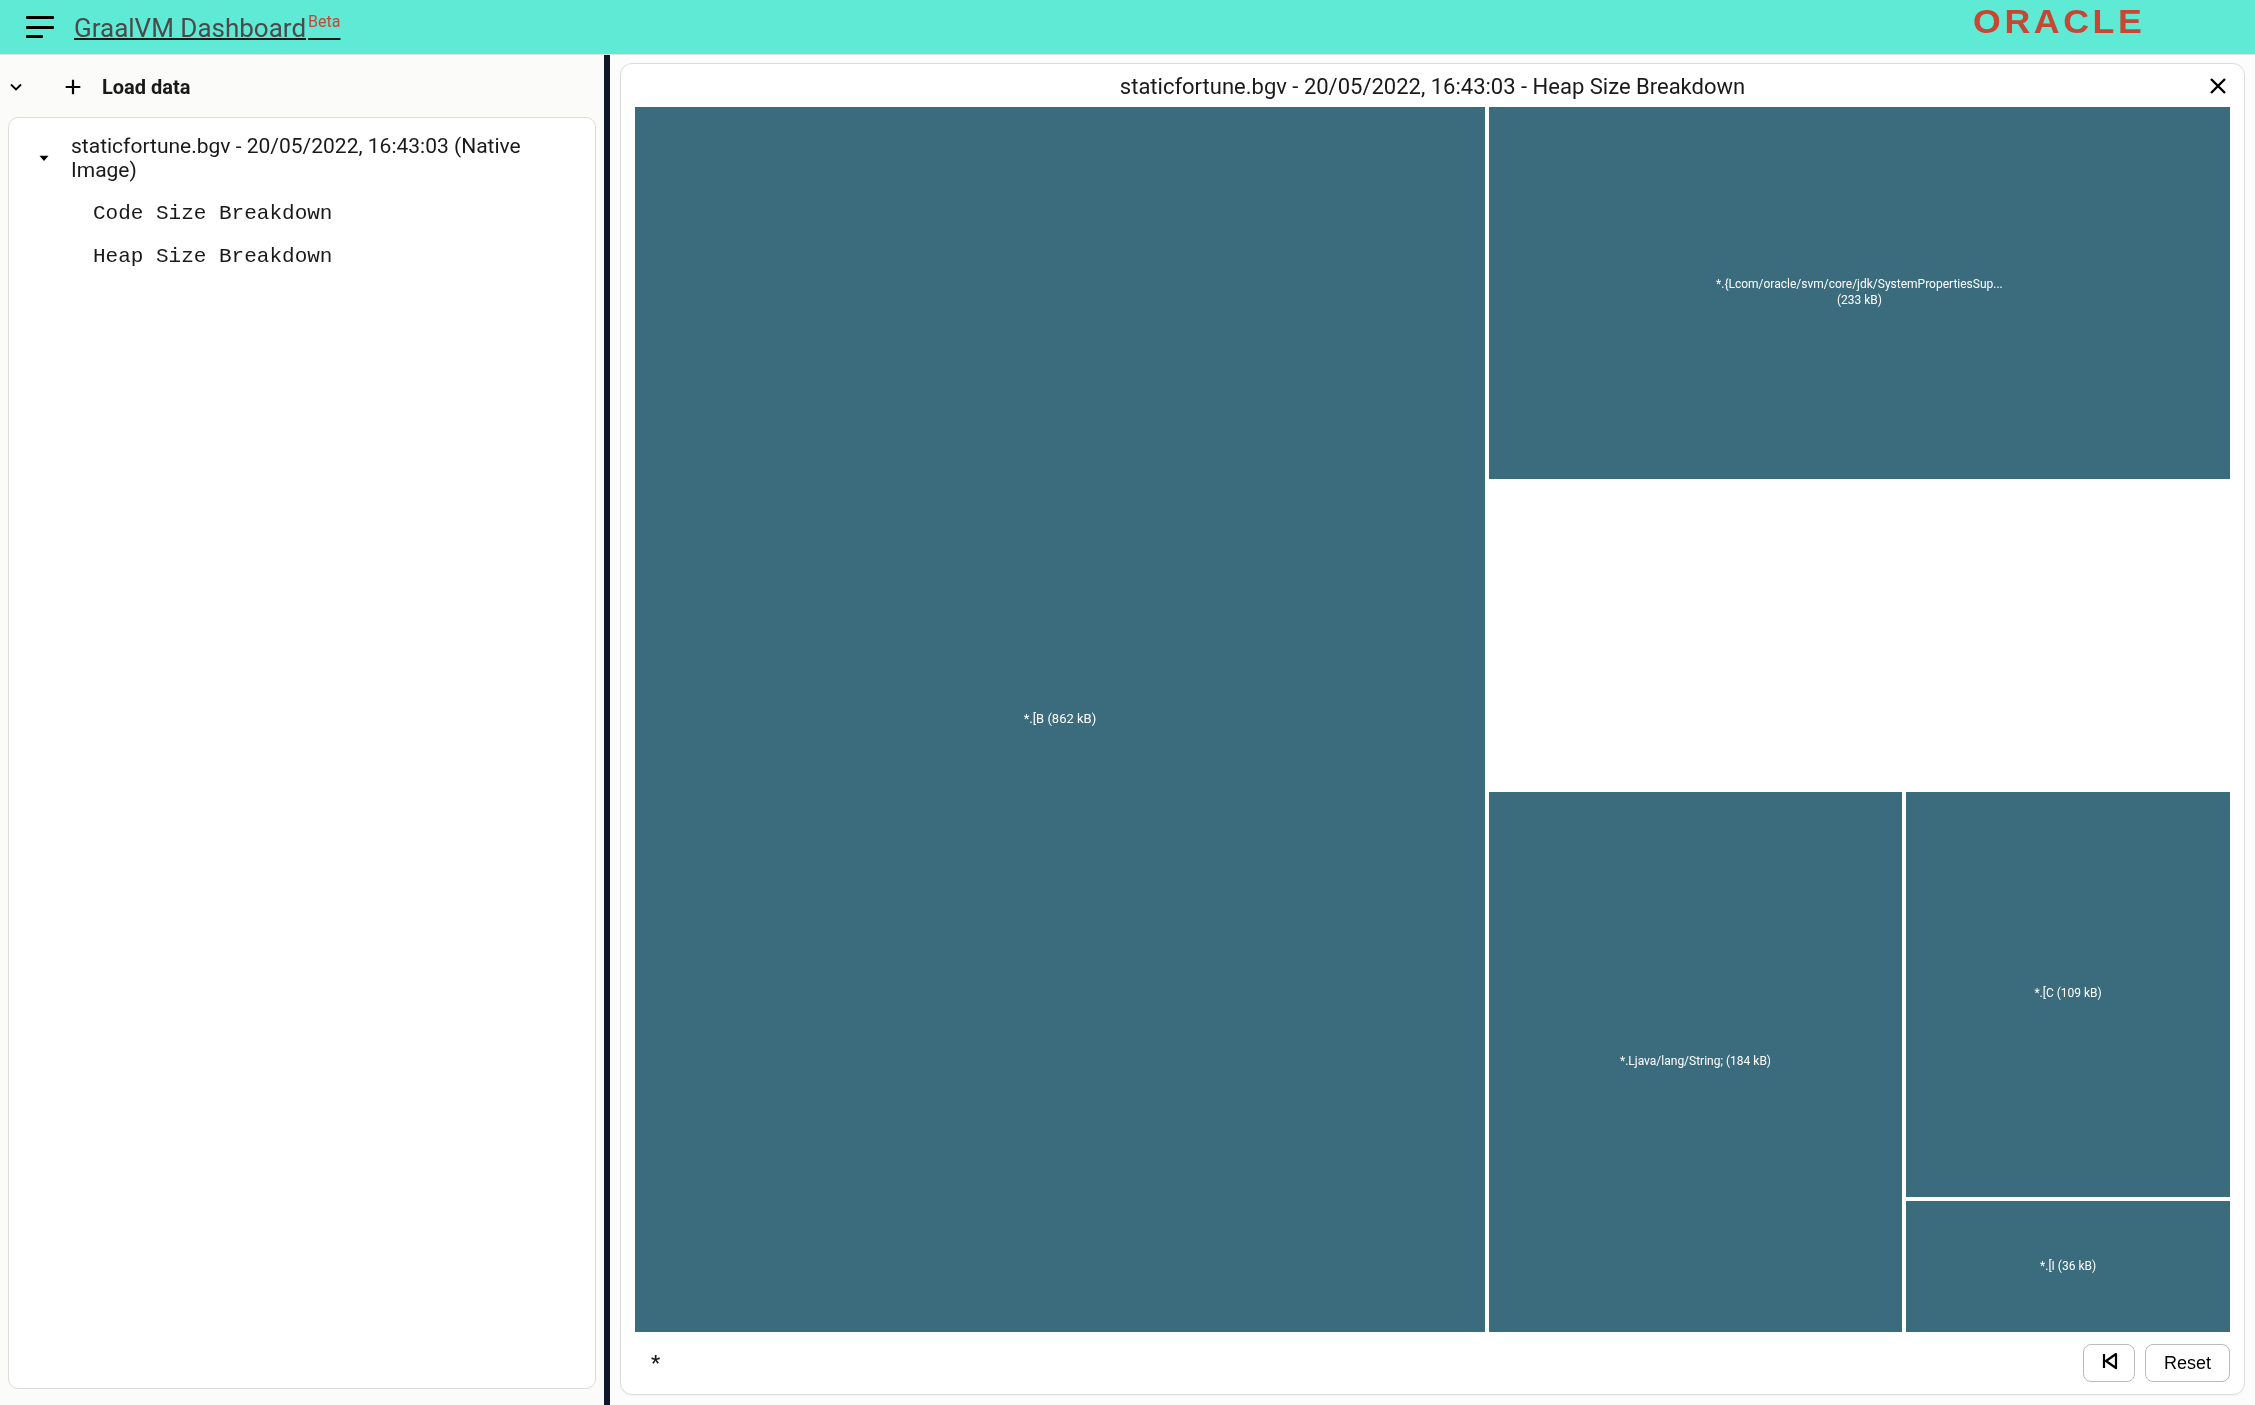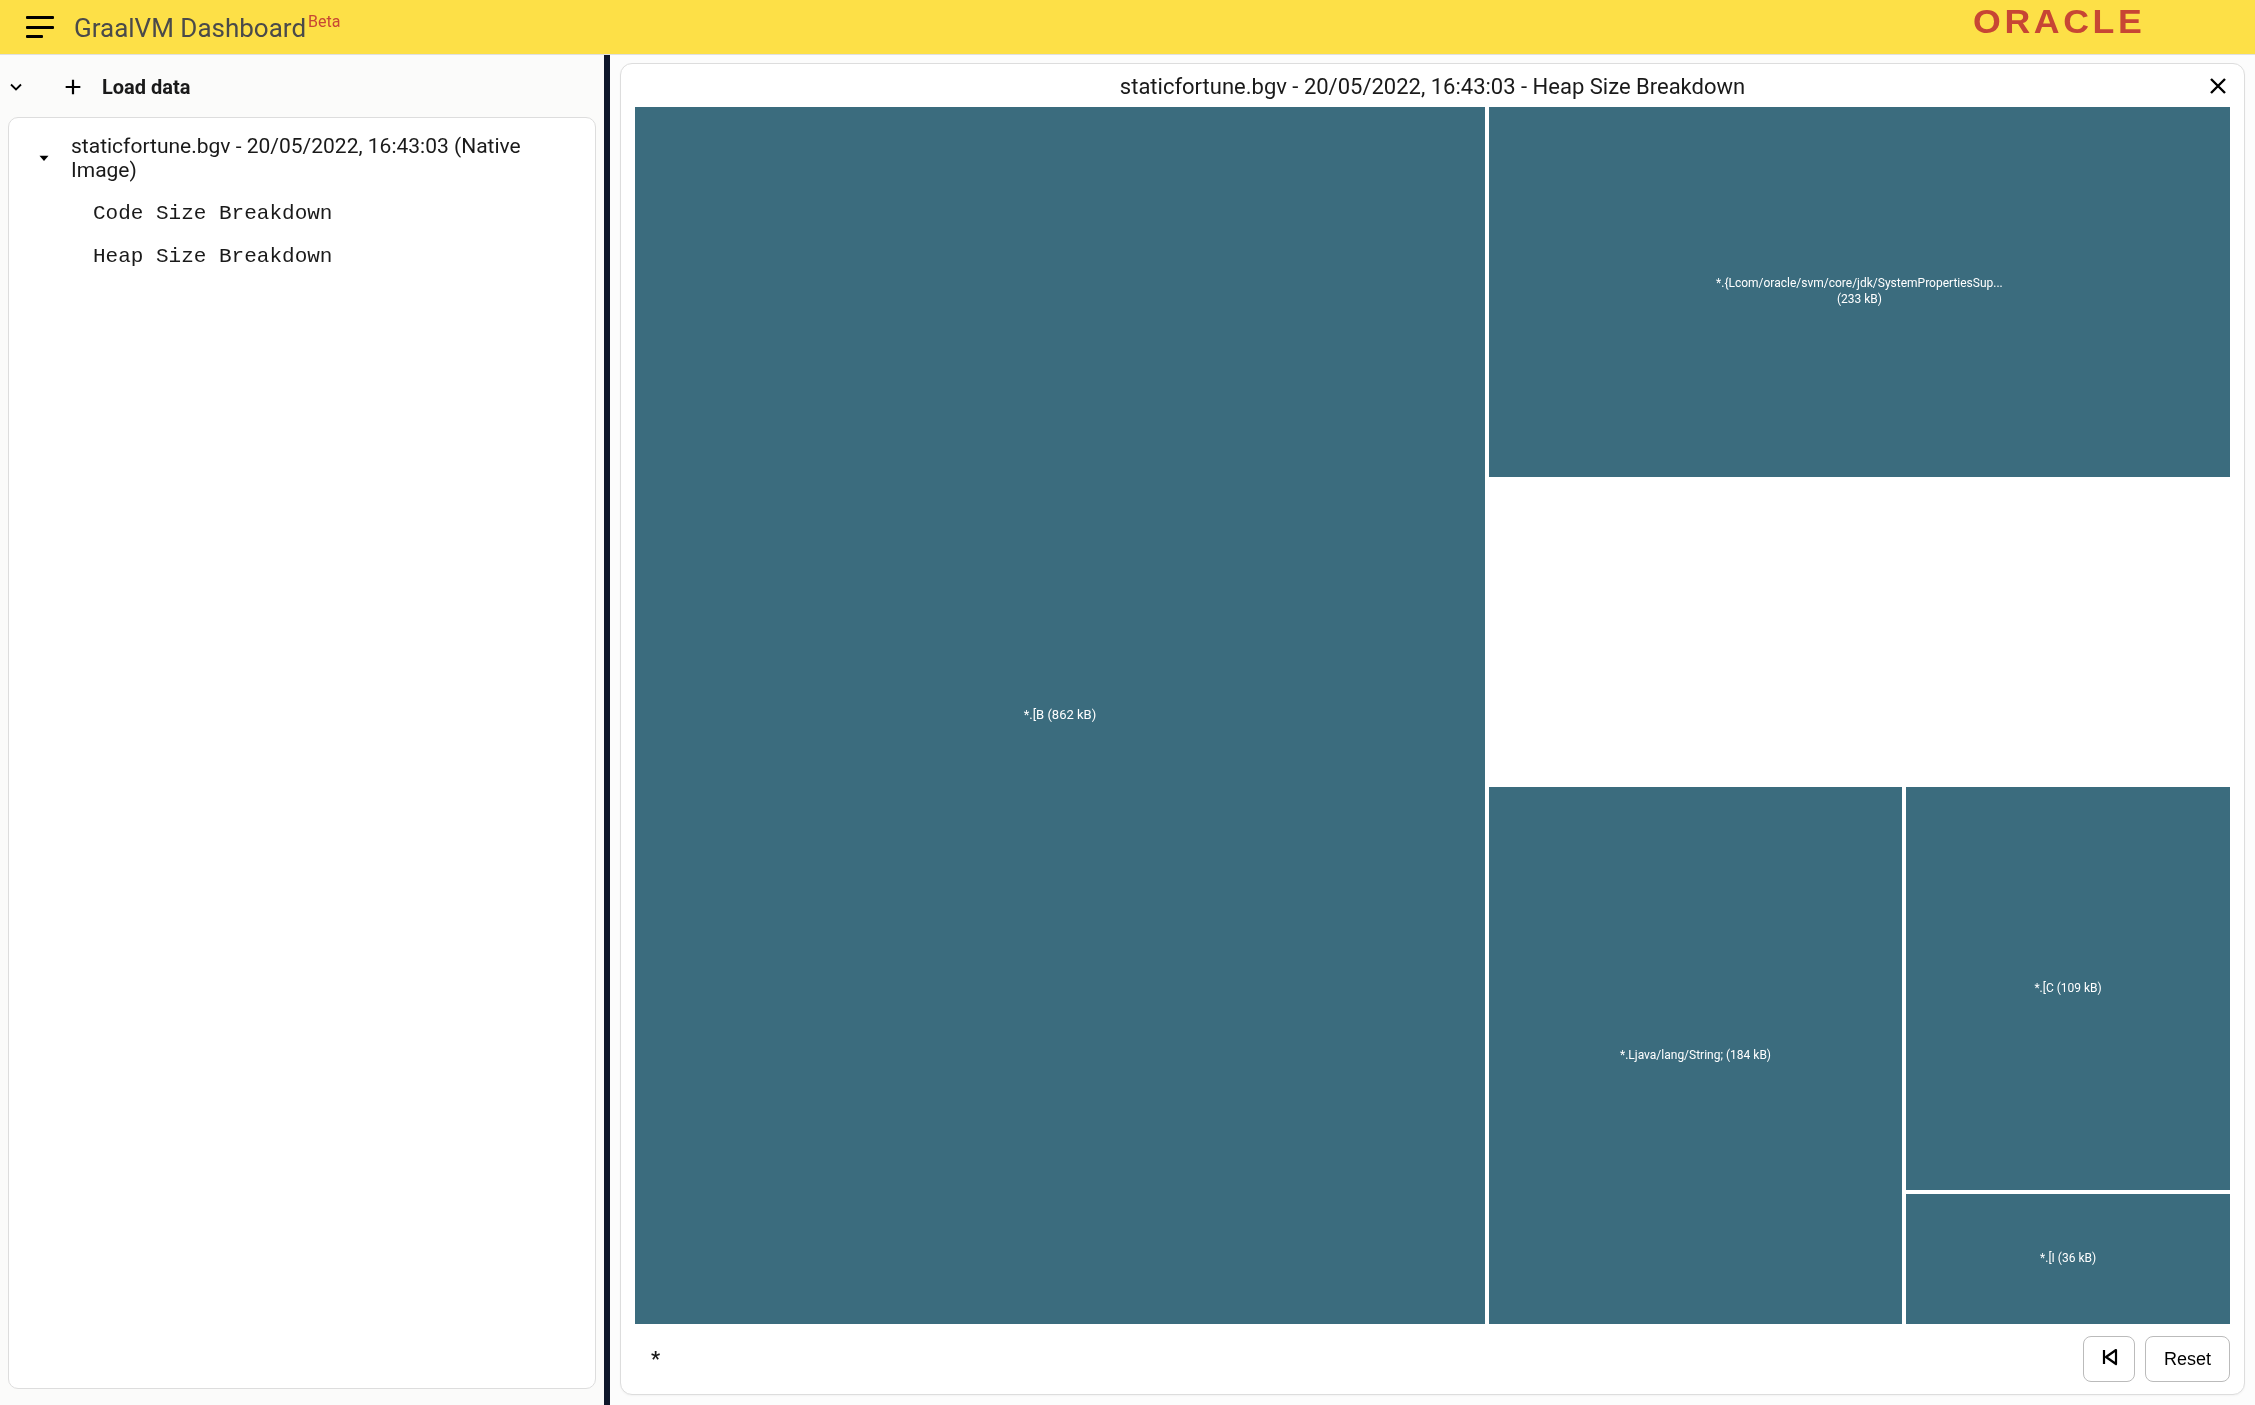--- a/index.html
+++ b/index.html
@@ -1,20 +1,20 @@
 <!DOCTYPE html>
 <html><head>
 <meta charset="utf-8">
 <style>
   * { box-sizing: border-box; margin: 0; padding: 0; }
   html, body { width: 100%; height: 100%; font-family: -apple-system, BlinkMacSystemFont, "Segoe UI", Roboto, Helvetica, Arial, sans-serif; background: #fcfcfc; color: #1a1a1a; }
   .app { display: flex; flex-direction: column; height: 100%; }
 
   
-  .topbar { display: flex; align-items: center; justify-content: space-between; padding: 6px 18px 6px 26px; border-bottom: 1px solid #e0e0e0; background: #fde047; }
+  .topbar { display: flex; align-items: center; justify-content: space-between; padding: 6px 18px 6px 26px; border-bottom: 1px solid #e0e0e0; background: #5eead4; text-decoration: underline; }
   .topbar-left { display: flex; align-items: center; gap: 20px; }
   .hamburger { width: 28px; height: 22px; cursor: pointer; display: flex; flex-direction: column; justify-content: space-between; }
   .hamburger span { display: block; height: 3px; background: #000; border-radius: 1px; }
   .hamburger span:nth-child(1){ width: 100%; }
   .hamburger span:nth-child(2){ width: 100%; }
   .hamburger span:nth-child(3){ width: 60%; }
   .title { font-size: 26px; color: #4a4a4a; font-weight: 400; }
   .title .beta { color: #c74634; font-size: 16px; vertical-align: super; margin-left: 2px; }
   .oracle-logo { font-family: Arial, sans-serif; font-size: 34px; font-weight: 900; letter-spacing: 4px; color: #c74634; -webkit-text-stroke: 0; transform: scaleX(1.05); }
   .oracle-logo svg { height: 34px; }
@@ -42,21 +42,21 @@
   .close-icon { position:absolute; right:6px; top:6px; width:24px; height:24px; cursor:pointer; }
 
   .treemap { flex:1; position:relative; margin: 2px 4px 6px 4px; }
   .tm-cell { position:absolute; background:#3b6c7e; border:2px solid #fff; color:#fff; font-size:13px; display:flex; align-items:center; justify-content:center; text-align:center; padding:4px; cursor:pointer; overflow:hidden; }
   .tm-cell.small { font-size:12px; }
   .tm-label { white-space: pre-line; line-height:1.3; }
 
   .viz-footer { display:flex; align-items:center; justify-content:space-between; padding: 4px 6px 2px 22px; }
   .crumb { font-size: 20px; font-weight:700; }
   .footer-buttons { display:flex; gap:10px; }
-  .btn { border:1px solid #bbb; background:#fff; border-radius:8px; height:46px; min-width:52px; padding:0 18px; font-size:18px; cursor:pointer; display:flex; align-items:center; justify-content:center; }
+  .btn { border:1px solid #bbb; background:#fff; border-radius:8px; height:38px; min-width:52px; padding:0 18px; font-size:18px; cursor:pointer; display:flex; align-items:center; justify-content:center; }
   .btn.icon-only { padding:0; width:52px; }
 </style>
 </head>
 <body>
 
 <div class="app">
   <div class="topbar">
     <div class="topbar-left">
       <div class="hamburger">
         <span></span>

